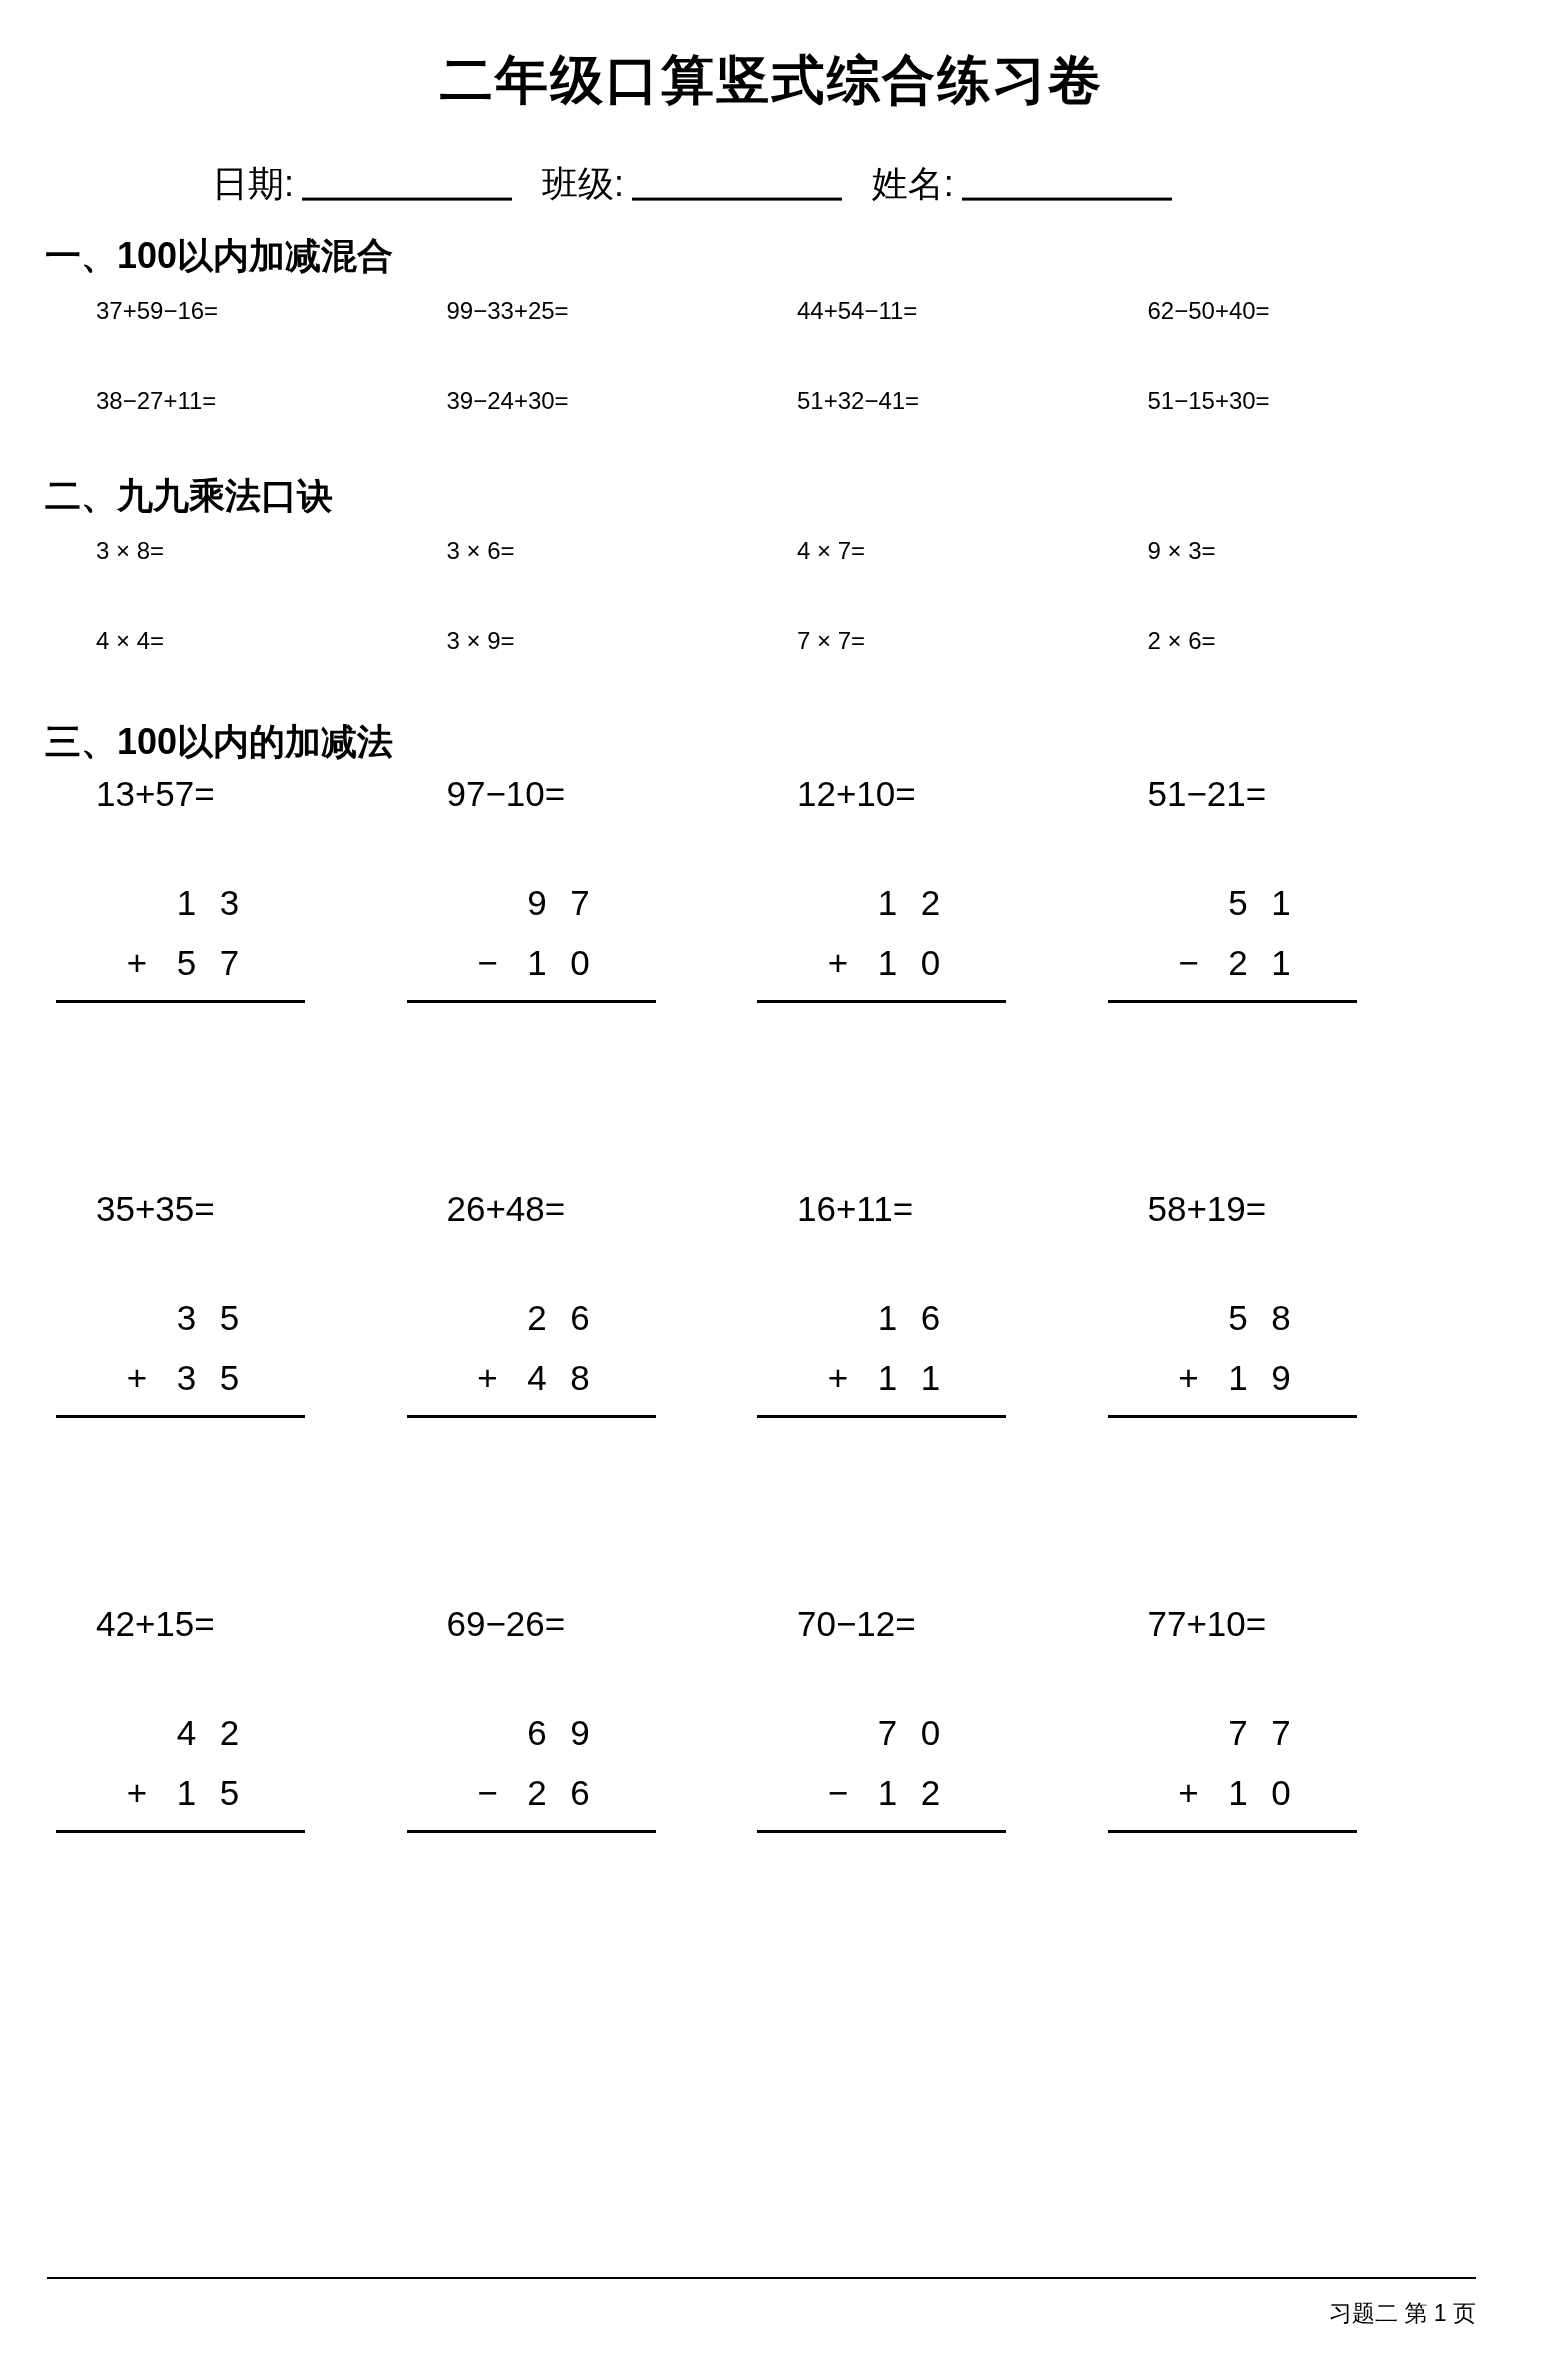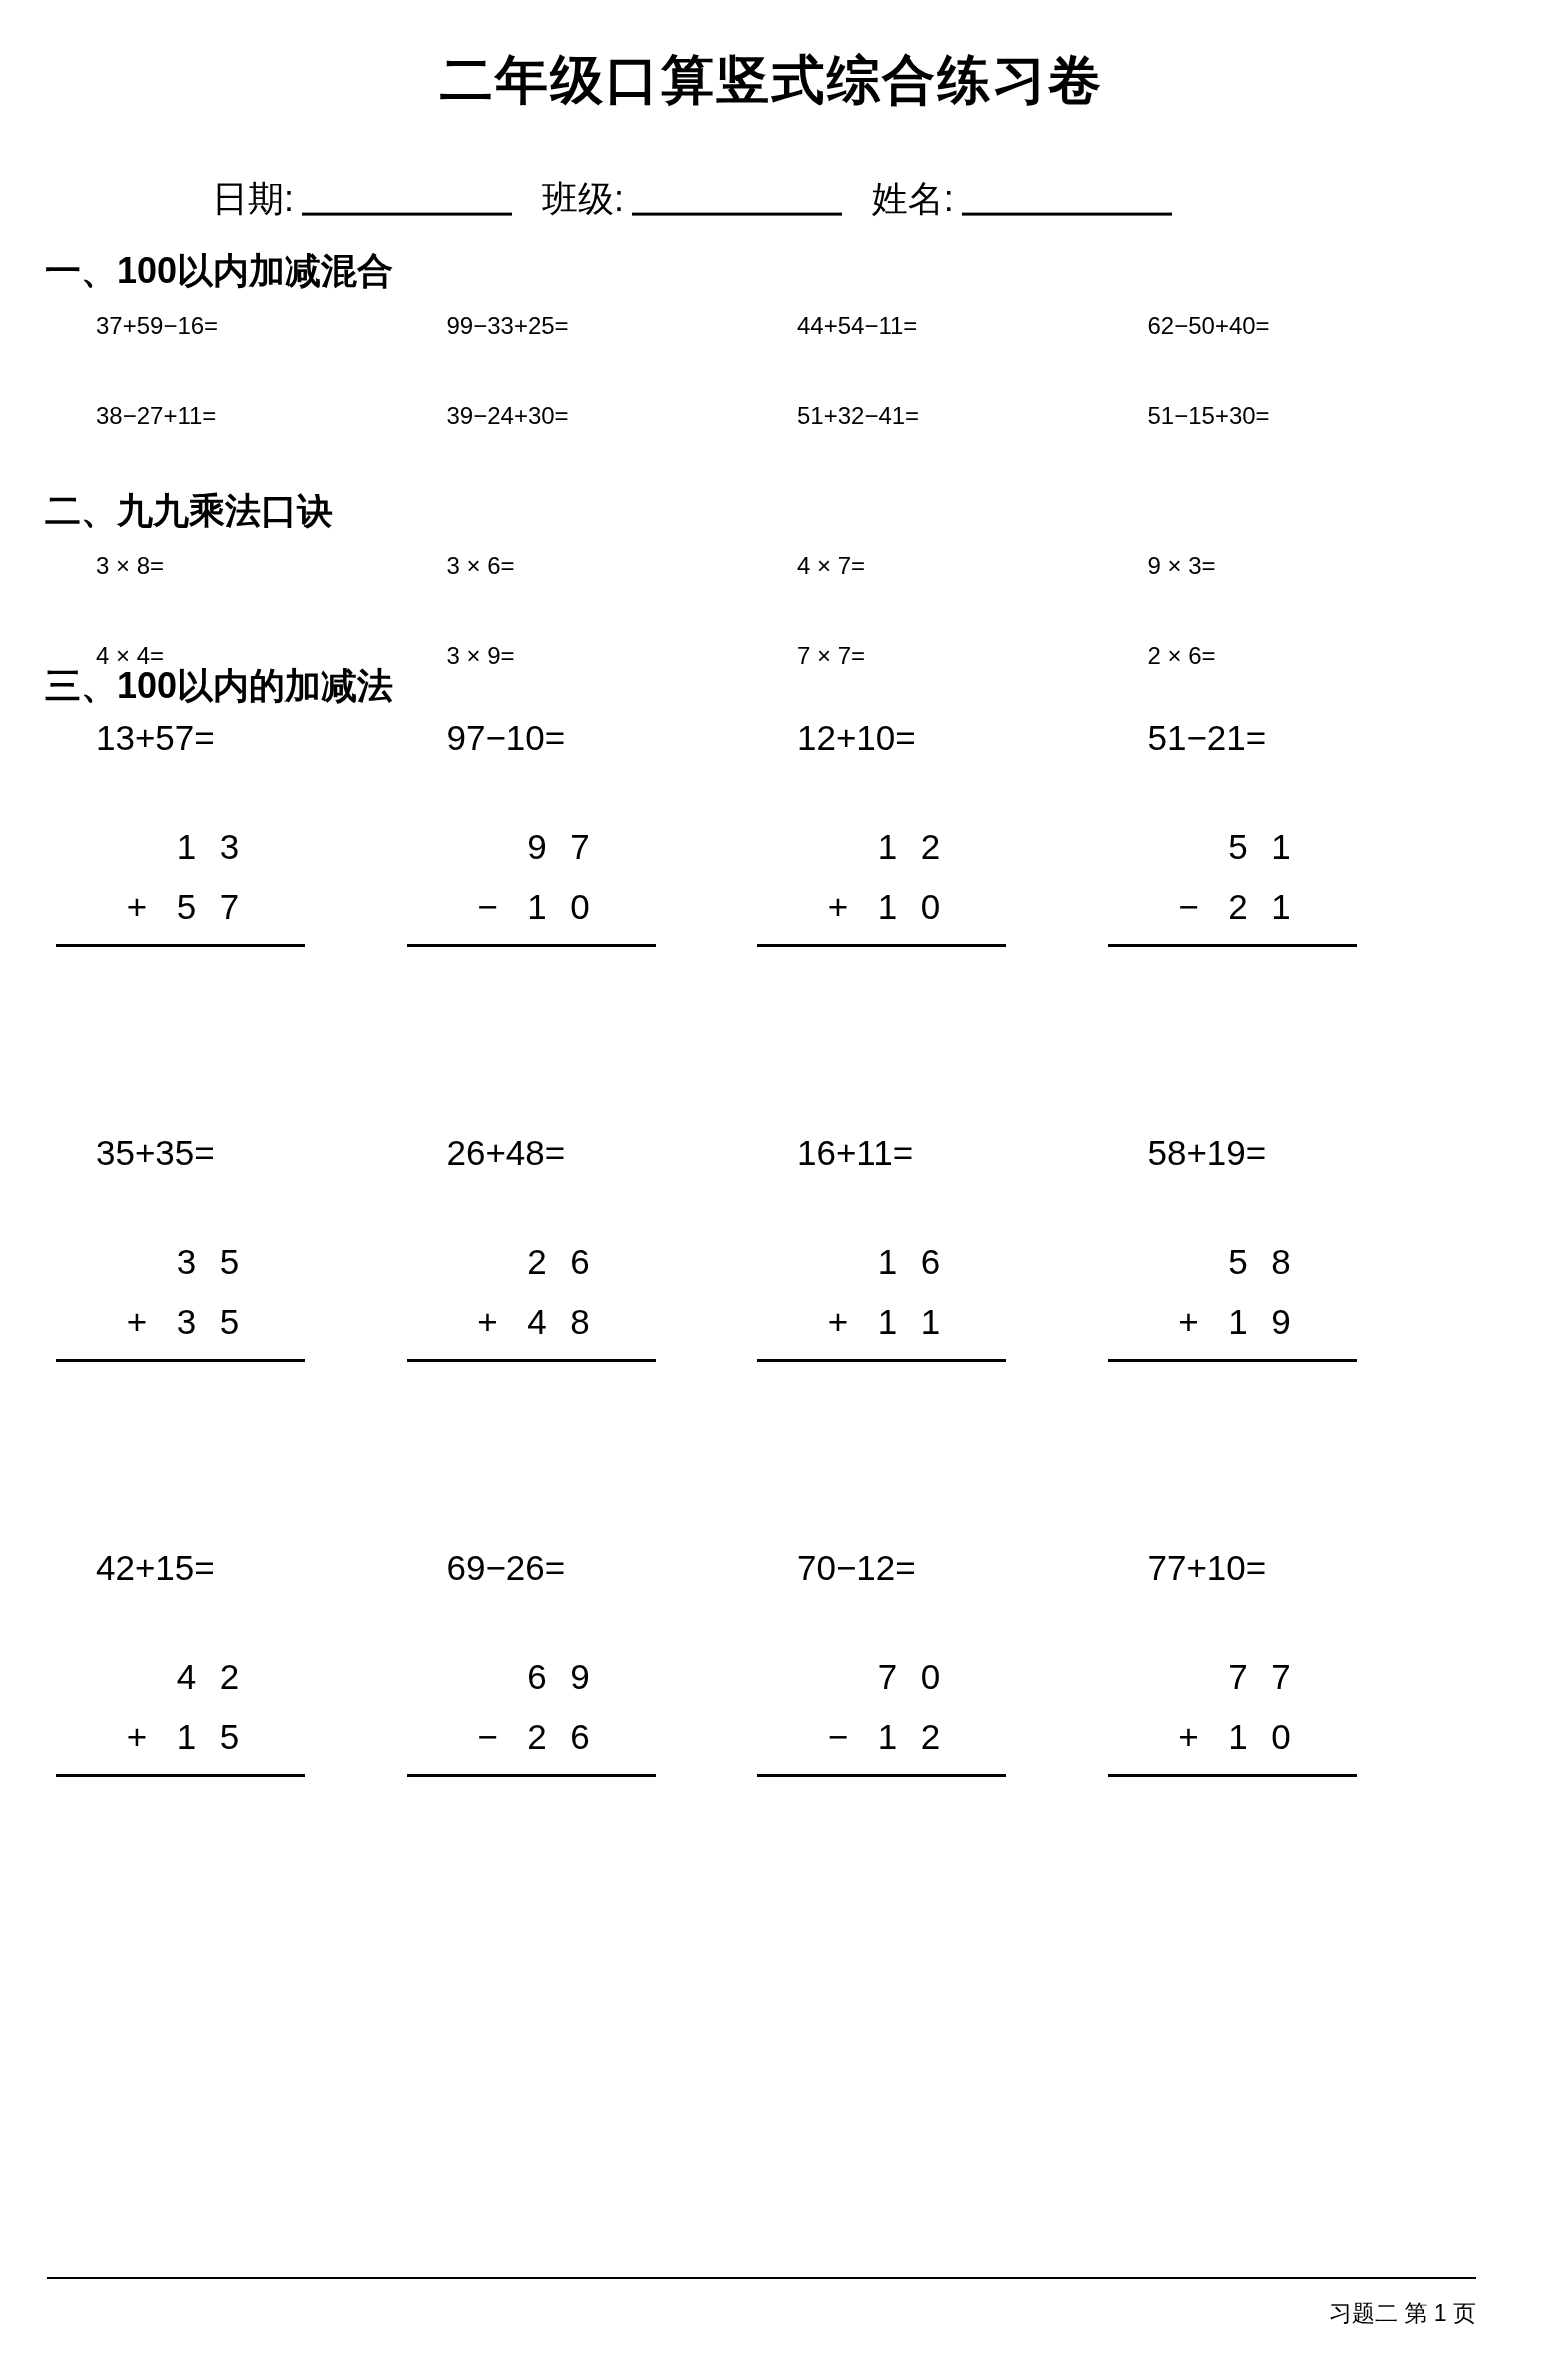--- a/index.html
+++ b/index.html
@@ -12,33 +12,33 @@
     overflow:hidden;
   }
   .page { position:relative; width:1543px; height:2377px; padding:0 45px; }
 
   .title {
     padding-top:53px;
     font-size:53px; font-weight:700; line-height:1;
     text-align:center; letter-spacing:2.3px;
   }
 
-  .meta { margin-top:74px; padding-left:167px; font-size:36px; line-height:1; white-space:nowrap; }
+  .meta { margin-top:59px; padding-left:167px; font-size:36px; line-height:1; white-space:nowrap; }
   .meta-item { margin-right:6.2px; }
   .blank {
     display:inline-block; width:210px; height:31px;
     border-bottom:3.1px solid #000;
     transform:translateY(4.6px);
     margin:0 14px 0 7.7px;
   }
 
   .s-heading { font-size:36px; font-weight:700; line-height:1; }
   #sec1 .s-heading { margin-top:36px; }
   #sec2 .s-heading { margin-top:65px; }
-  #sec3 .s-heading { }
+  #sec3 .s-heading { margin-top:71px; }
 
   .prob-row { display:flex; padding-left:51px; font-size:24px; line-height:1; }
   .prob-row.first { margin-top:25px; }
   .prob-row.next { margin-top:66px; }
   .cell { width:362px; }
 
   
   .s3-row { display:flex; padding-left:51px; }
   .s3-row.first { margin-top:15.5px; }
   .s3-row + .s3-row { margin-top:188px; }

